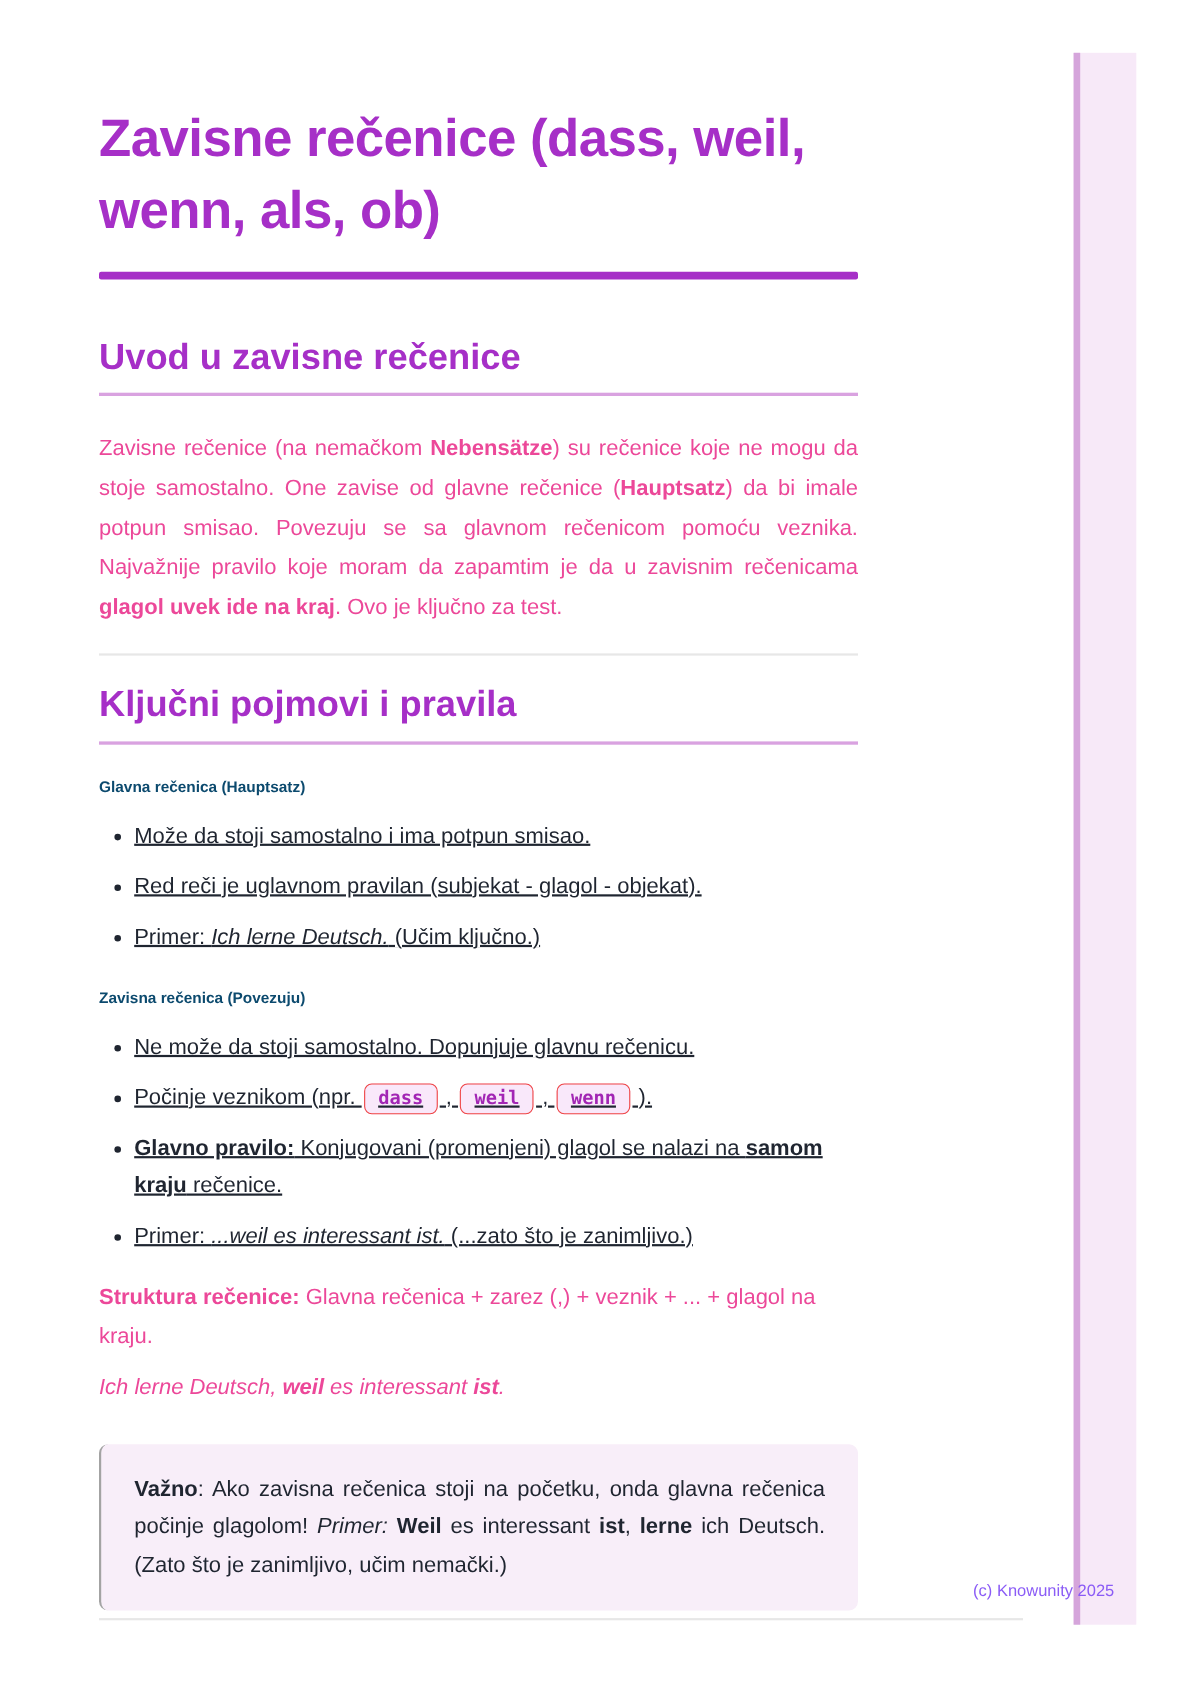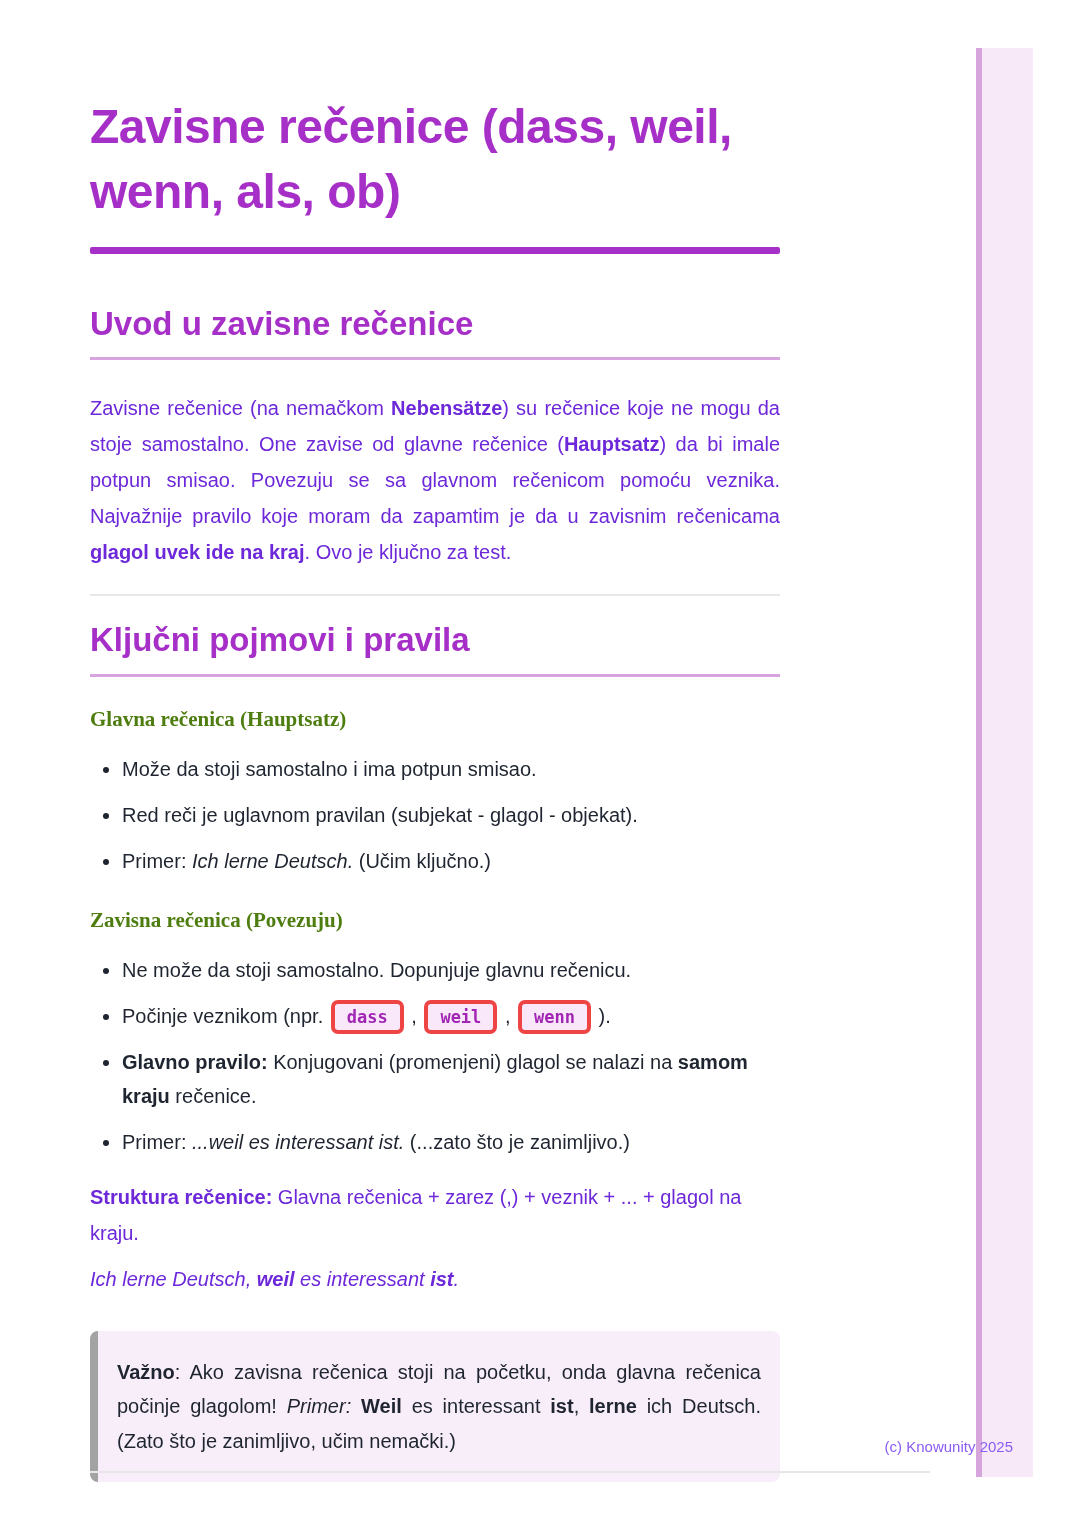--- a/index.html
+++ b/index.html
@@ -58,78 +58,78 @@
   }
   .h2-rule {
     height: 3px;
     background: #d9a2e0;
     margin-bottom: 30px;
   }
 
   p.para {
     font-size: 20px;
     line-height: 1.8;
-    color: #6d28d9;
+    color: #ec4899;
   }
   p.justify { text-align: justify; }
 
   .b { font-weight: 700; }
   .i { font-style: italic; }
 
   hr.divider {
     border: none;
     border-top: 2px solid #e7e7e7;
     margin-top: 24px;
     margin-bottom: 0;
   }
 
   .section-key { margin-top: 24px; }
 
   h3.sub-heading {
-    font-size: 21px;
+    font-size: 14px;
     font-weight: 700;
-    color: #4d7c0f;
+    color: #0c4a6e;
     margin-top: 30px;
     margin-bottom: 20px;
-    font-family: Liberation Serif, serif;
   }
 
   ul.bullet-list {
     margin: 0 0 6px 0;
     padding-left: 32px;
   }
   ul.bullet-list li {
     font-size: 20px;
     line-height: 1.7;
     margin-bottom: 12px;
     color: #1f2530;
+    text-decoration: underline;
   }
 
   code.code-badge {
     font-family: "DejaVu Sans Mono", "Liberation Mono", monospace;
     font-size: 17px;
     font-weight: 700;
     color: #a226b4;
     background: #f9e8fa;
-    border: 4px solid #ef4444;
+    border: 1px solid #ef4444;
     border-radius: 7px;
     padding: 3px 12px;
     margin: 0 2px;
     white-space: nowrap;
   }
 
   p.structure-line { margin-top: 20px; }
   p.example-line { margin-top: 10px; }
 
   aside.callout {
     margin-top: 34px;
     background: #f8eef9;
-    border-left: 8px solid #a3a3a3;
+    border-left: 2px solid #a3a3a3;
     border-radius: 8px;
-    padding: 24px 19px;
+    padding: 24px 30px;
   }
   aside.callout p {
     font-size: 20px;
     line-height: 1.72;
     text-align: justify;
     color: #1f2530;
   }
 
   .bottom-divider {
     position: absolute;

